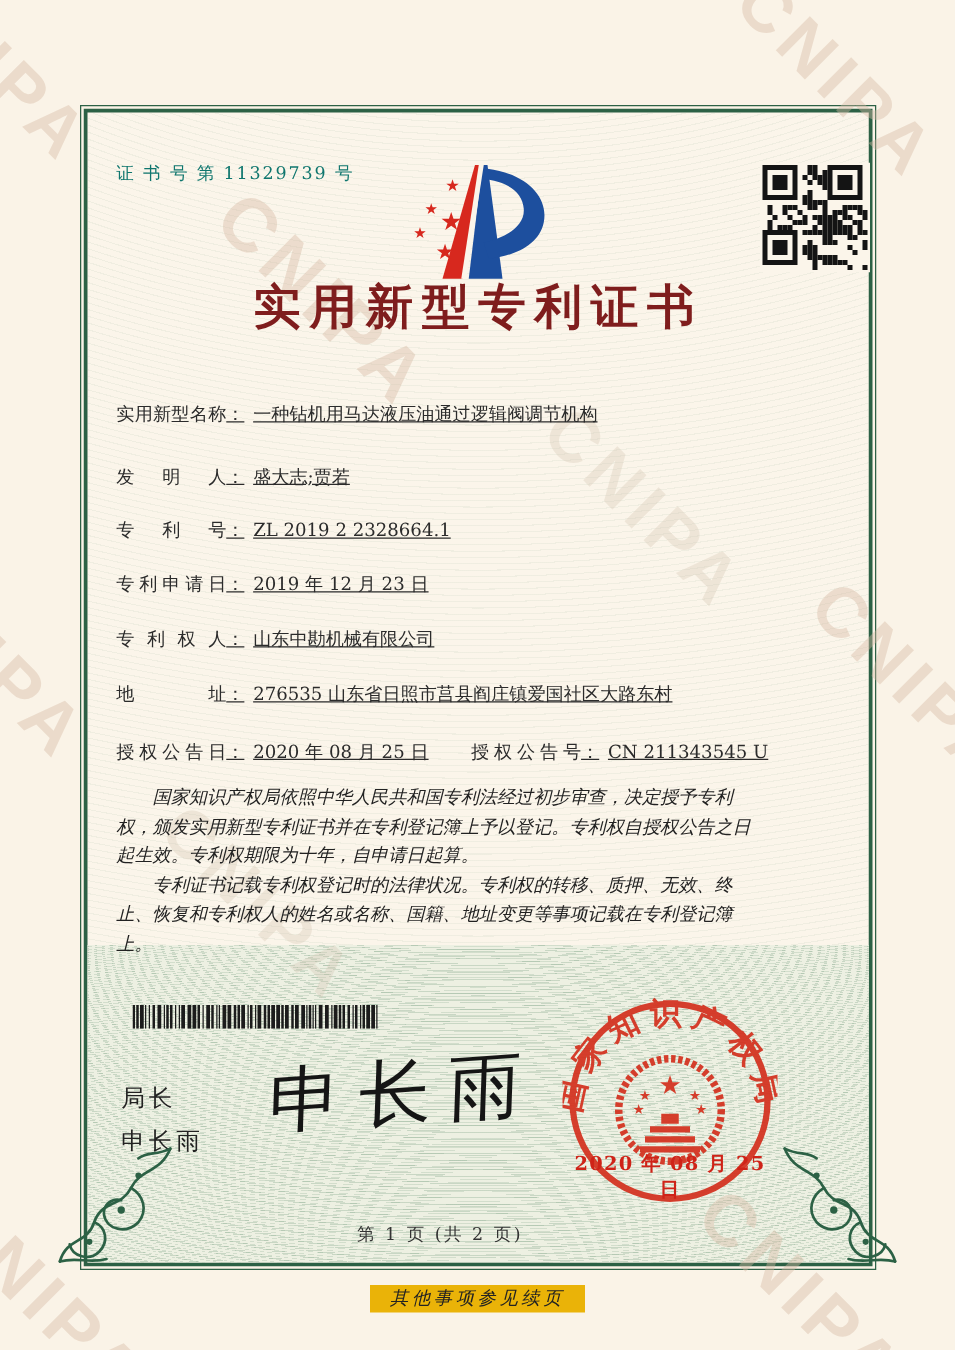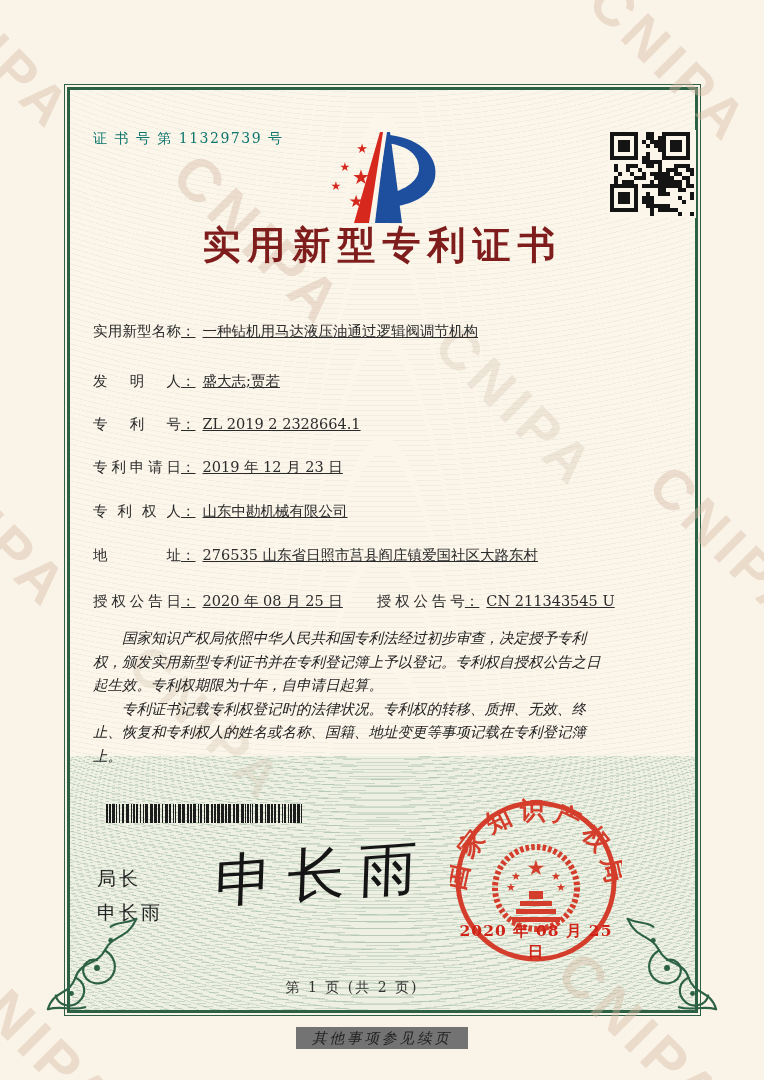--- a/index.html
+++ b/index.html
@@ -35,21 +35,21 @@
          font-style:italic;color:#222;}
   .paras p{margin:0;text-indent:2em;}
   .director{left:97px;font-size:19px;letter-spacing:3px;color:#222;}
   .sig{left:215px;top:836px;font-size:58px;font-weight:500;letter-spacing:14px;color:#151515;
        transform:rotate(-4deg) skewX(-6deg);}
   .seal-date{left:450px;top:921px;width:172px;text-align:center;font-size:15.5px;font-weight:700;
        letter-spacing:1px;color:#cf2318;z-index:4;}
   .page-info{left:67px;top:979px;width:570px;text-align:center;font-size:14px;letter-spacing:2px;color:#333;}
   .cont-note{left:0;top:1029px;width:764px;text-align:center;font-size:14.5px;font-style:italic;
        letter-spacing:3px;color:#222;}
-  .cont-note span{background:#737373;padding:3px 16px;}
+  .cont-note span{background:#eab308;padding:3px 16px;}
 </style>
 </head>
 <body>
 
 <div class="page">
 
   <div class="frame"></div>
 
   <span class="wm" style="left:-55px;top:-45px;font-size:56px;">CNIPA</span>
   <span class="wm" style="left:622px;top:-32px;font-size:56px;">CNIPA</span>

